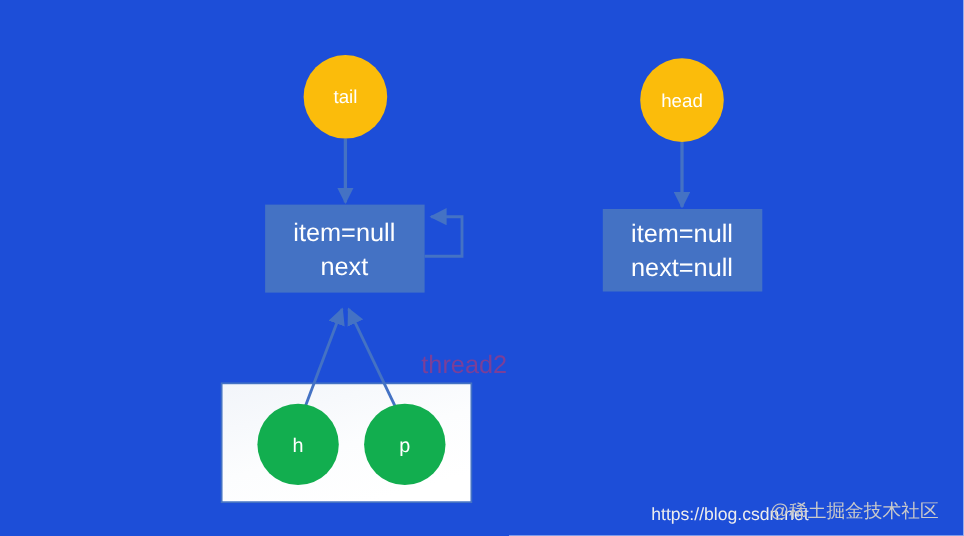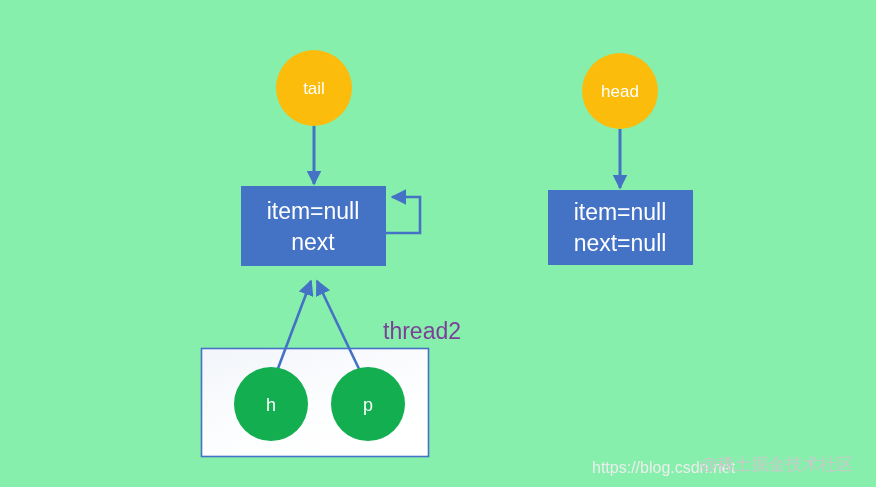--- a/index.html
+++ b/index.html
@@ -7,21 +7,21 @@
     padding: 0;
     background: #ffffff;
   }
   body {
     font-family: "Liberation Sans", sans-serif;
   }
   #canvas {
     position: relative;
     width: 876px;
     height: 487px;
-    background: #86efac;
+    background: #1d4ed8;
     overflow: hidden;
   }
   #diagram-svg {
     position: absolute;
     left: 0;
     top: 0;
     width: 876px;
     height: 487px;
   }
   .node-label {

